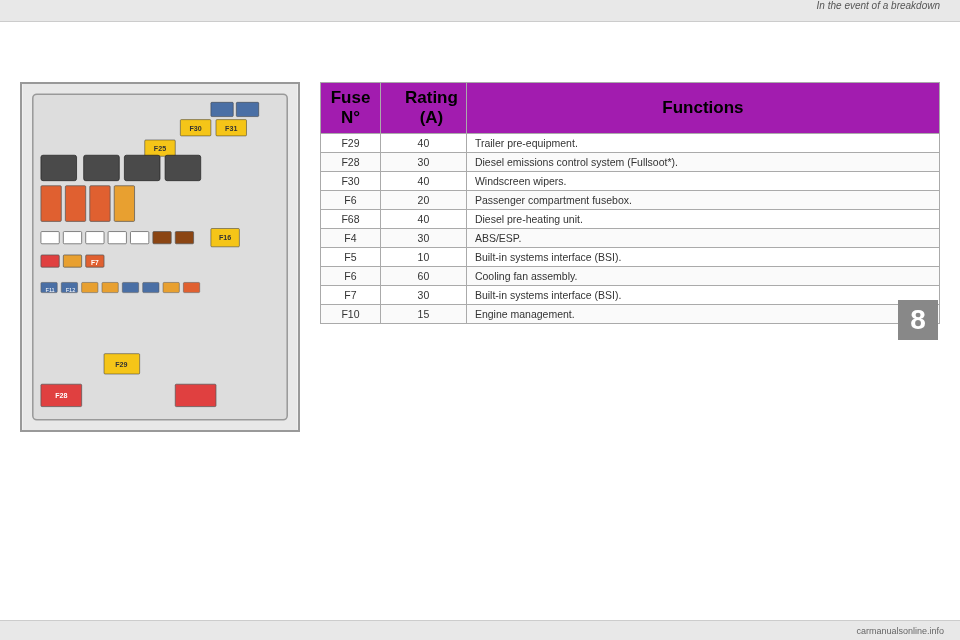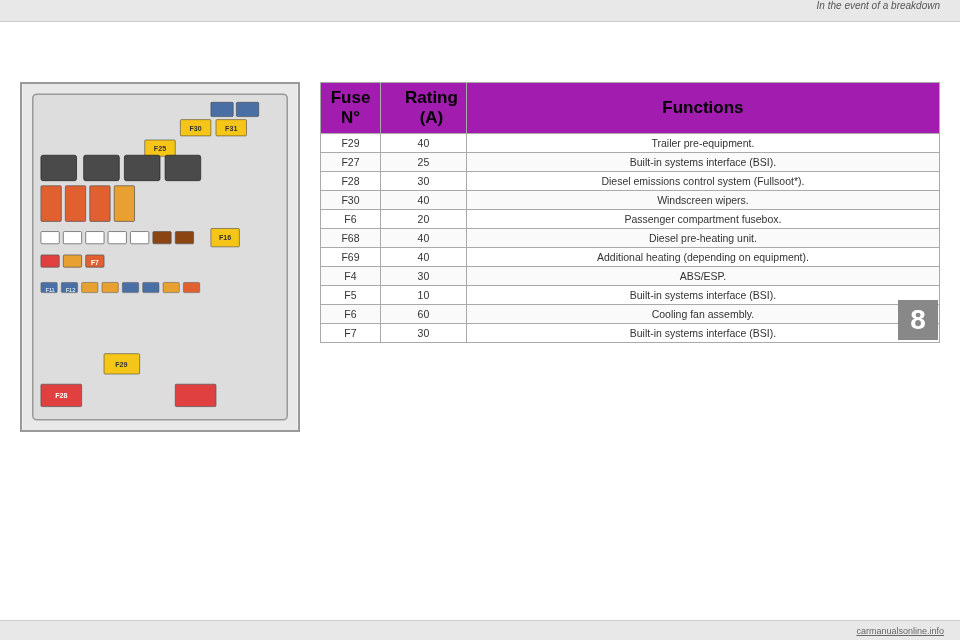--- a/index.html
+++ b/index.html
@@ -82,21 +82,21 @@
       border: 1px solid #aaa;
       padding: 5px 8px;
       text-align: center;
       font-weight: bold;
       font-size: 17px;
     }
 
     table td {
       border: 1px solid #aaa;
       padding: 3px 8px;
-      text-align: center;
+      text-align: left;
       font-size: 10.5px;
       color: #333;
     }
 
     table td:first-child,
     table td:nth-child(2) {
       text-align: center;
       white-space: nowrap;
     }
 
@@ -115,21 +115,20 @@
       border-top: 1px solid #ccc;
       display: flex;
       align-items: center;
       justify-content: flex-end;
       padding-right: 16px;
     }
 
     .footer-text {
       font-size: 9px;
       color: #666;
-      text-decoration: underline;
     }
 
     .section-number-side {
       position: absolute;
       right: 22px;
       top: 50%;
       transform: translateY(-50%);
       background: #888;
       color: white;
       font-size: 28px;
@@ -233,69 +232,64 @@
           <th class="th-functions">Functions</th>
         </tr>
       </thead>
       <tbody id="table-body">
       <tr>
             <td>F29</td>
             <td>40</td>
             <td>Trailer pre-equipment.</td>
           </tr>
           <tr>
-            <td>F27</td>
-            <td>25</td>
-            <td>Built-in systems interface (BSI).</td>
-          </tr>
-          <tr>
             <td>F28</td>
             <td>30</td>
             <td>Diesel emissions control system (Fullsoot*).</td>
           </tr>
           <tr>
             <td>F30</td>
             <td>40</td>
             <td>Windscreen wipers.</td>
           </tr>
           <tr>
             <td>F6</td>
             <td>20</td>
             <td>Passenger compartment fusebox.</td>
           </tr>
           <tr>
             <td>F68</td>
             <td>40</td>
             <td>Diesel pre-heating unit.</td>
           </tr>
           <tr>
-            <td>F69</td>
-            <td>40</td>
-            <td>Additional heating (depending on equipment).</td>
-          </tr>
-          <tr>
             <td>F4</td>
             <td>30</td>
             <td>ABS/ESP.</td>
           </tr>
           <tr>
             <td>F5</td>
             <td>10</td>
             <td>Built-in systems interface (BSI).</td>
           </tr>
           <tr>
             <td>F6</td>
             <td>60</td>
             <td>Cooling fan assembly.</td>
           </tr>
           <tr>
             <td>F7</td>
             <td>30</td>
             <td>Built-in systems interface (BSI).</td>
           </tr>
+          <tr>
+            <td>F10</td>
+            <td>15</td>
+            <td>Engine management.</td>
+          </tr>
         </tbody>
     </table>
   </div>
 
 </div>
 
 <div class="section-number-side">8</div>
 
 <div class="footer-bar">
   <span class="footer-text">carmanualsonline.info</span>

